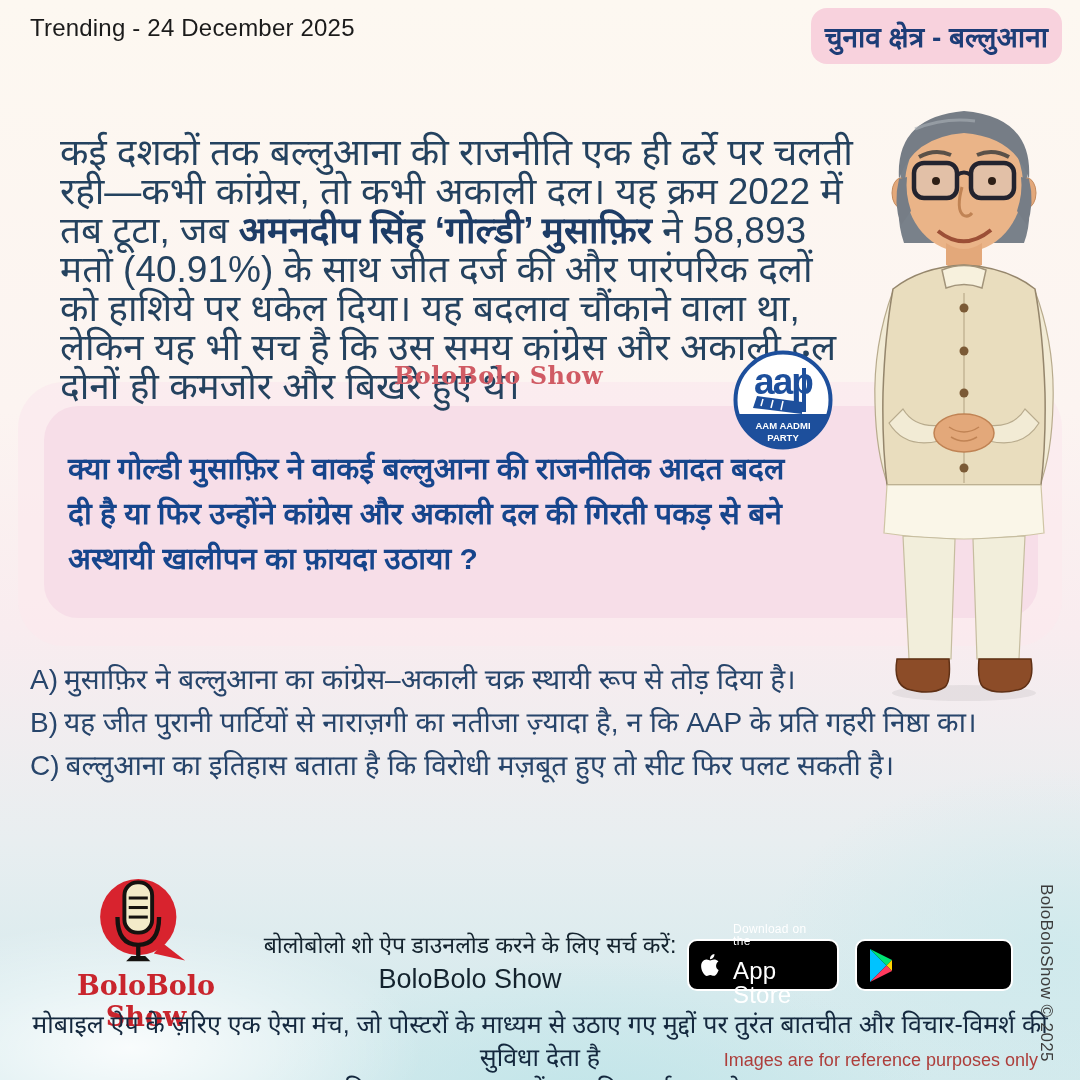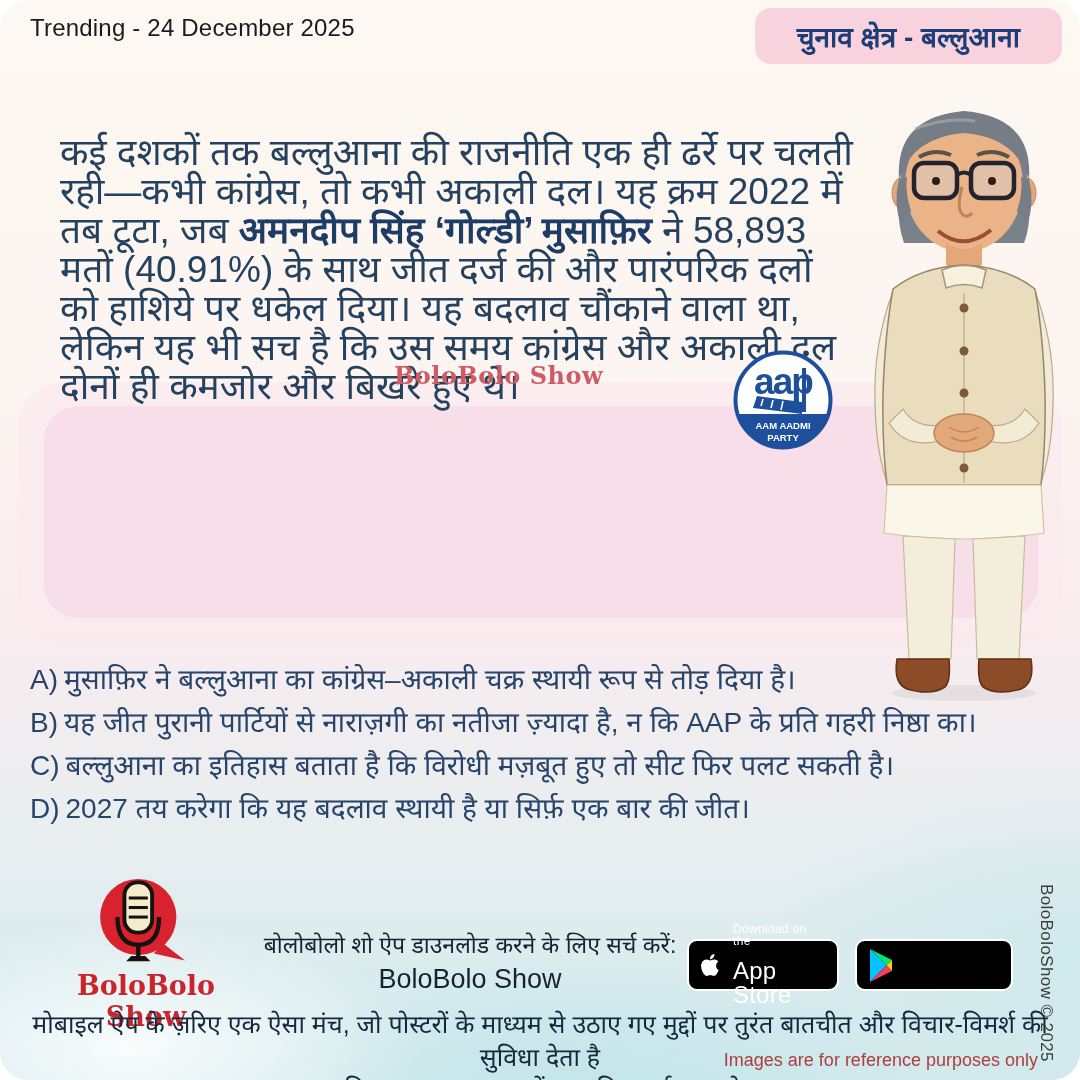--- a/index.html
+++ b/index.html
@@ -4,26 +4,25 @@
 <style>
   html,body{margin:0;padding:0;}
   body{font-family:"Liberation Sans","DejaVu Sans",sans-serif;}
   .canvas{
     position:relative;width:1080px;height:1080px;overflow:hidden;
     background:
       radial-gradient(ellipse 420px 180px at 12% 97%, rgba(255,255,255,.85), rgba(255,255,255,0) 70%),
       radial-gradient(ellipse 500px 220px at 55% 103%, rgba(190,228,232,.9), rgba(190,228,232,0) 70%),
       radial-gradient(ellipse 420px 260px at 98% 88%, rgba(205,233,236,.8), rgba(205,233,236,0) 70%),
       linear-gradient(180deg,#fdf8f1 0%,#fcf4f1 38%,#f9ecef 58%,#e8eef0 78%,#d8ebee 92%,#d4eaed 100%);
-    border-radius: 28px;
   }
   .top-date{position:absolute;left:30px;top:14px;font-size:24px;color:#1b1b1b;letter-spacing:.2px;}
   .badge{
     position:absolute;right:18px;top:8px;background:#f8d2dd;border-radius:16px;
-    padding:9px 42px;font-size:28px;font-weight:700;color:#1d3d77;
+    padding:9px 14px;font-size:28px;font-weight:700;color:#1d3d77;
   }
   .soft-card{
     position:absolute;left:18px;top:382px;width:1044px;height:264px;
     background:#fbe9ee;border-radius:46px;opacity:.75;
   }
   .question-box{
     position:absolute;left:44px;top:406px;width:994px;height:212px;
     background:#f7dee8;border-radius:34px;
   }
   .article{
@@ -148,26 +147,26 @@
 
     <path d="M42,392 L196,392 L199,440 Q119,452 39,440 Z" fill="#faf6e8" stroke="#cfc5a5" stroke-width="1.2"></path>
 
     <path d="M58,443 L110,446 L106,566 L64,566 Z" fill="#f2eedb" stroke="#c6bd9f" stroke-width="1.2"></path>
     <path d="M128,446 L180,443 L174,566 L132,566 Z" fill="#f2eedb" stroke="#c6bd9f" stroke-width="1.2"></path>
 
     <path d="M52,566 Q48,590 62,596 Q86,603 100,594 Q106,588 104,566 Z" fill="#8c4c28" stroke="#5f3015" stroke-width="1.5"></path>
     <path d="M134,566 Q132,588 138,594 Q152,603 176,596 Q190,590 186,566 Z" fill="#8c4c28" stroke="#5f3015" stroke-width="1.5"></path>
   </svg>
 
+  <div class="question-text">क्या गोल्डी मुसाफ़िर ने वाकई बल्लुआना की राजनीतिक आदत बदल दी है या फिर उन्होंने कांग्रेस और अकाली दल की गिरती पकड़ से बने अस्थायी खालीपन का फ़ायदा उठाया ?</div>
 
   <div class="options">
     <div class="option"><span class="lbl">A)</span><span>मुसाफ़िर ने बल्लुआना का कांग्रेस–अकाली चक्र स्थायी रूप से तोड़ दिया है।</span></div>
     <div class="option"><span class="lbl">B)</span><span>यह जीत पुरानी पार्टियों से नाराज़गी का नतीजा ज़्यादा है, न कि AAP के प्रति गहरी निष्ठा का।</span></div>
     <div class="option"><span class="lbl">C)</span><span>बल्लुआना का इतिहास बताता है कि विरोधी मज़बूत हुए तो सीट फिर पलट सकती है।</span></div>
-    <div class="option"><span class="lbl">D)</span><span>2027 तय करेगा कि यह बदलाव स्थायी है या सिर्फ़ एक बार की जीत।</span></div>
   </div>
 
   <svg viewBox="0 0 120 120" style="position:absolute;left:88px;top:872px;width:104px;height:104px;">
     <circle cx="58" cy="52" r="44" fill="#d8232e"></circle>
     <polygon points="86,82 112,102 76,94" fill="#d8232e"></polygon>
     <path d="M34,52 Q34,84 58,84 Q82,84 82,52" stroke="#15120f" stroke-width="5" fill="none"></path>
     <line x1="58" y1="84" x2="58" y2="100" stroke="#15120f" stroke-width="5"></line>
     <path d="M44,103 L72,103 L66,97 L50,97 Z" fill="#15120f"></path>
     <rect x="42" y="12" width="32" height="58" rx="15" fill="#f3ebc9" stroke="#15120f" stroke-width="4.5"></rect>
     <line x1="47" y1="30" x2="69" y2="30" stroke="#15120f" stroke-width="3.5"></line>

